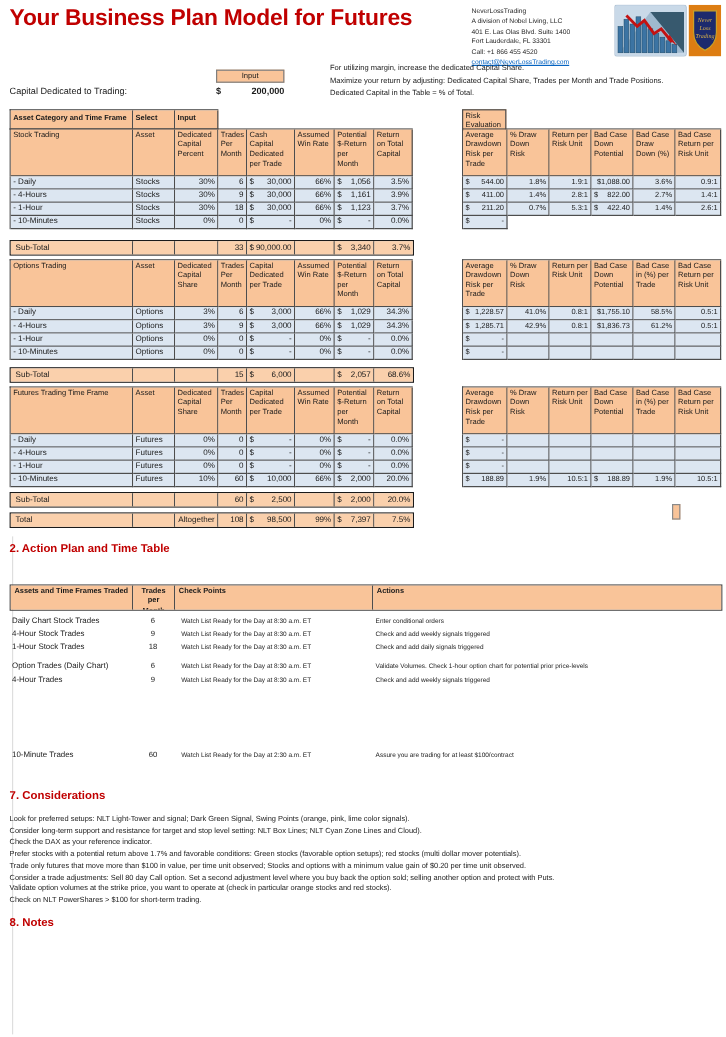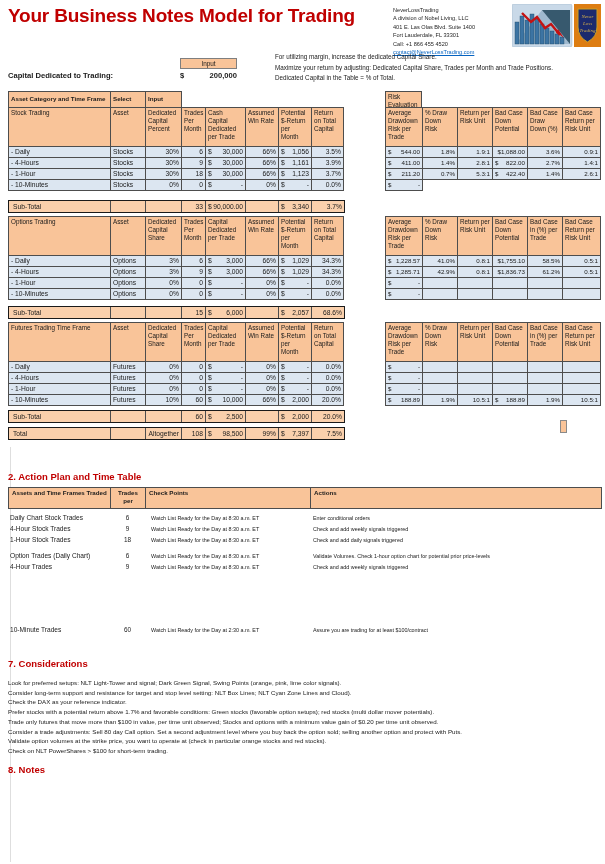--- a/index.html
+++ b/index.html
@@ -6,21 +6,21 @@
   html,body{background:#fff;}
   body{width:605px;height:864px;position:relative;font-family:"Liberation Sans",sans-serif;color:#1a1a1a;overflow:hidden;}
   .abs{position:absolute;}
 
   .page-title{font-size:19px;font-weight:bold;color:#C00000;letter-spacing:-0.2px;}
   .company{font-size:5.6px;line-height:8.4px;color:#262626;width:120px;}
   .company a{color:#0563C1;text-decoration:underline;}
   .instructions div{font-size:6.3px;line-height:10.6px;color:#1a1a1a;white-space:nowrap;}
 
   .input-box{width:57px;height:11px;background:#F9C499;border:1px solid #7f7f7f;text-align:center;font-size:6.4px;line-height:9px;}
-  .capital-label{font-size:7.6px;font-weight:bold;}
+  .capital-label{font-size:7.6px;font-weight:normal;}
   .capital-value{width:57px;display:flex;justify-content:space-between;font-size:7.6px;font-weight:bold;}
 
   
   .grid .trow{display:grid;}
   .lgrid .trow{grid-template-columns:102px 35px 36px 24px 40px 33px 33px 32px;}
   .rgrid .trow{grid-template-columns:37px 35px 35px 35px 35px 38px;}
   .pregrid .trow{grid-template-columns:102px 35px 36px;}
   .ahgrid .trow{grid-template-columns:102px 35px 165px 290px;}
   .argrid .trow{grid-template-columns:102px 35px 165px 290px;}
 
@@ -66,21 +66,21 @@
   .argrid .tcell:nth-child(4){padding-left:3px;}
 
   .considerations div{font-size:6.2px;line-height:9.7px;white-space:nowrap;}
 
   .divider-v{width:1px;background:#dedede;}
   .stray{width:7px;height:13px;background:#F9C499;border:1px solid #8a8a8a;}
 </style>
 </head>
 <body>
 
-<div class="abs page-title" style="left:8px;top:5px;">Your Business Notes Model for Trading</div>
+<div class="abs page-title" style="left:8px;top:5px;">Your Business Plan Model for Futures</div>
 
 <div class="abs company" style="left:393px;top:6px;">
   <div>NeverLossTrading</div>
   <div>A division of Nobel Living, LLC</div>
   <div>401 E. Las Olas Blvd. Suite 1400</div>
   <div>Fort Lauderdale, FL 33301</div>
   <div>Call: +1 866 455 4520</div>
   <div><a href="#">contact@NeverLossTrading.com</a></div>
 </div>
 
@@ -621,21 +621,21 @@
         <span>$</span>
         <span>7,397</span>
       </div>
       <div class="tcell">7.5%</div>
     </div>
   </div>
 <div class="abs stray" style="left:560px;top:420px;"></div>
 
 <div class="abs divider-v" style="left:10px;top:447px;height:415px;"></div>
 
-<div class="abs section-heading" style="left:8px;top:471px;">2. Action Plan and Time Table</div>
+<div class="abs section-heading" style="left:8px;top:452px;">2. Action Plan and Time Table</div>
 <div class="abs grid ahgrid" style="left:8px;top:487px;">
     <div class="trow">
       <div class="tcell">Assets and Time Frames Traded</div>
       <div class="tcell">Trades per Month</div>
       <div class="tcell">Check Points</div>
       <div class="tcell">Actions</div>
     </div>
   </div>
 <div class="abs grid argrid" style="left:8px;top:513px;">
     <div class="trow">

